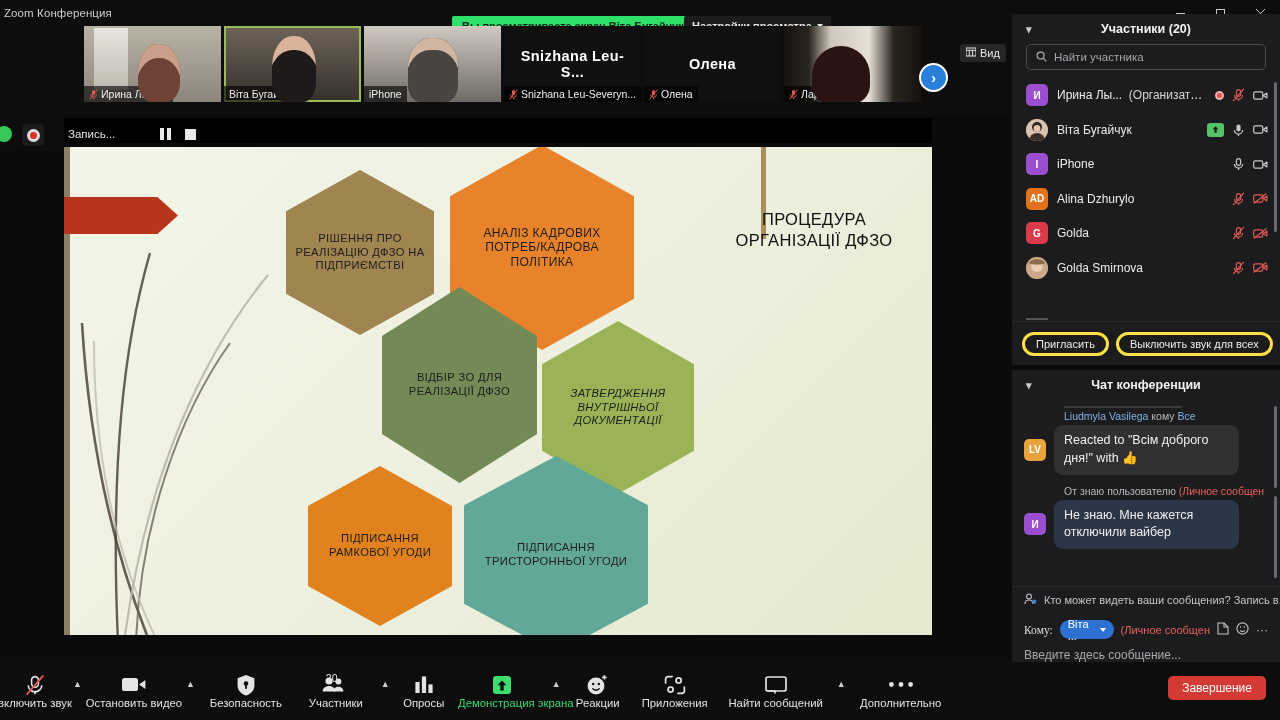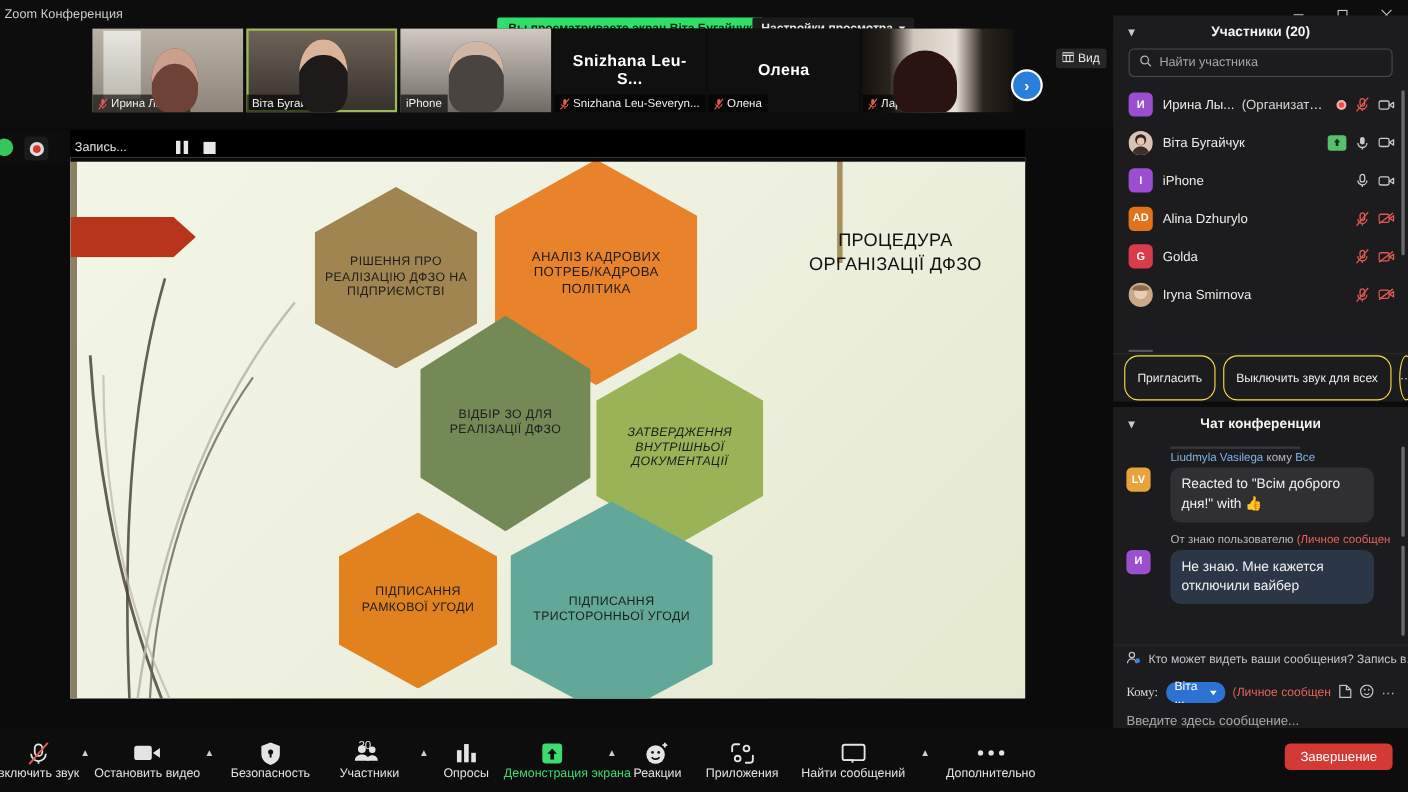--- a/index.html
+++ b/index.html
@@ -186,39 +186,39 @@
   .badge-green { width: 17px; height: 14px; background: #56c06a; border-radius: 3px;
                  display: flex; align-items: center; justify-content: center; color: #0a2d12; font-size: 9px; }
   .rec-dot-red { width: 9px; height: 9px; border-radius: 50%; background: #e2534a;
                  border: 2px solid #f0b0ac; }
   #plist-scrollbar { position: absolute; right: 3px; top: 4px; width: 3px; height: 150px;
                      border-radius: 2px; background: #6a6a6e; }
   #plist-divider { position: absolute; left: 14px; bottom: 1px; width: 22px; height: 2px; background: #555; }
 
   #pbuttons { height: 44px; display: flex; align-items: center; gap: 7px; padding: 0 10px;
               border-top: 1px solid #2a2a2d; flex: none; }
-  .pbtn { height: 41px; border: 1px solid #fde047; border-radius: 13px; color: #ececec;
+  .pbtn { height: 24px; border: 3px solid #fde047; border-radius: 13px; color: #ececec;
           font-size: 11px; display: flex; align-items: center; padding: 0 11px; white-space: nowrap; }
   .pbtn.round { width: 26px; padding: 0; justify-content: center; border-radius: 50%; }
 
   #chatsection { flex: none; display: flex; flex-direction: column; background: #1c1c1e;
                  border-top: 5px solid #0b0b0b; }
   #chatlist { height: 186px; position: relative; overflow: hidden; padding: 0 12px; }
   #chat-topline { position: absolute; left: 52px; top: 6px; width: 118px; height: 2px; background: #3a3a3d; }
   #chat-scrollbar { position: absolute; right: 3px; top: 6px; width: 3px; height: 82px;
                     border-radius: 2px; background: #6a6a6e; }
   #chat-scrollbar2 { position: absolute; right: 3px; top: 96px; width: 3px; height: 82px;
                     border-radius: 2px; background: #6a6a6e; }
   .msg { margin-top: 10px; }
   .msg .mhead { font-size: 10.5px; margin-bottom: 3px; padding-left: 40px; }
   .msg .mhead .who { color: #7fb2e8; }
   .msg .mhead .to { color: #b8b8bb; }
   .msg .mhead .all { color: #7fb2e8; }
   .msg .mhead .priv { color: #e8625a; }
-  .msg .mbody { display: flex; gap: 18px; align-items: flex-start; }
+  .msg .mbody { display: flex; gap: 8px; align-items: center; }
   .msg .bub { border-radius: 9px; padding: 7px 10px; color: #f0f0f0; font-size: 12.5px;
               line-height: 1.42; max-width: 185px; }
   .bub.gray { background: #303033; }
   .bub.blue { background: #2b3646; }
 
   #privacy-row { height: 26px; display: flex; align-items: center; gap: 7px; padding: 0 12px;
                  color: #c4c4c7; font-size: 11px; border-top: 1px solid #2a2a2d;
                  white-space: nowrap; overflow: hidden; flex: none; }
   #compose { padding: 8px 12px 0; flex: none; }
   #compose .torow { display: flex; align-items: center; gap: 7px; font-size: 11.5px; }
@@ -548,21 +548,21 @@
       </div>
 
       <div class="prow">
         <span class="avatar photo" style="background:#a07a55">
           <svg width="22" height="22" viewBox="0 0 22 22">
               <rect width="22" height="22" fill="#c9a98a"></rect>
               <circle cx="11" cy="9" r="6" fill="#e8cdb2"></circle>
               <path d="M3 6c2-5 14-5 16 0-2 2-14 2-16 0z" fill="#8a6b4a"></path>
             </svg>
         </span>
-        <span class="pname">Iryna Smirnova</span>
+        <span class="pname">Golda Smirnova</span>
         <span class="picons">
           <span class="ic">
             <svg width="13" height="14" viewBox="0 0 13 14">
                 <rect x="4.4" y="1.6" width="4.2" height="6.8" rx="2.1" fill="none" stroke="#e05a52" stroke-width="1.2"></rect>
                 <path d="M2.4 7a4.1 4.1 0 008.2 0" stroke="#e05a52" stroke-width="1.2" fill="none"></path>
                 <path d="M6.5 11.1v1.9" stroke="#e05a52" stroke-width="1.2"></path>
                 <path d="M1.2 13.2L11.8.8" stroke="#e05a52" stroke-width="1.2"></path>
               </svg>
           </span>
           <span class="ic">

